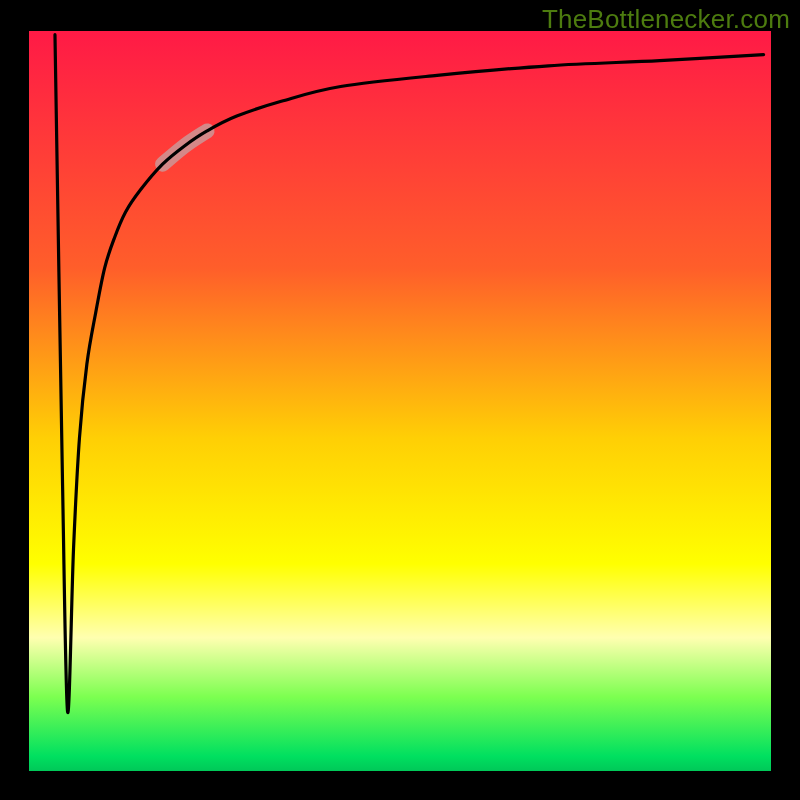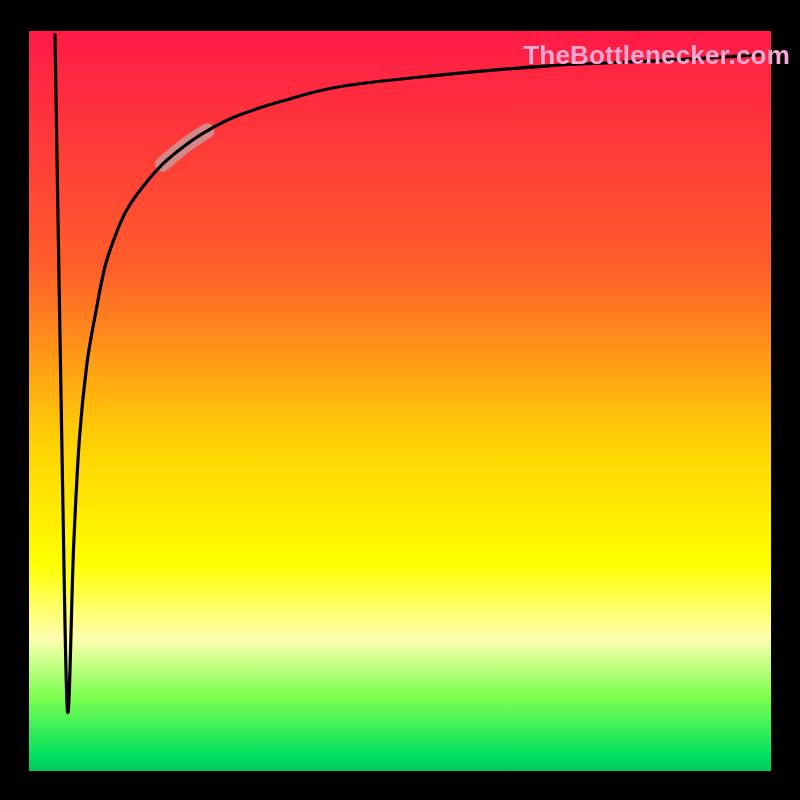--- a/index.html
+++ b/index.html
@@ -14,25 +14,24 @@
   .canvas {
     position: relative;
     width: 800px;
     height: 800px;
   }
   .watermark {
     position: absolute;
     top: 4px;
     right: 10px;
     font-size: 26px;
-    font-weight: 700;
-    color: #f9a8d4;
+    font-weight: 400;
+    color: #4d7c0f;
     letter-spacing: 0.2px;
     user-select: none;
-    margin-top: 36px;
   }
   svg {
     display: block;
   }
 </style>
 </head>
 <body>
 
 <div class="canvas">
 

